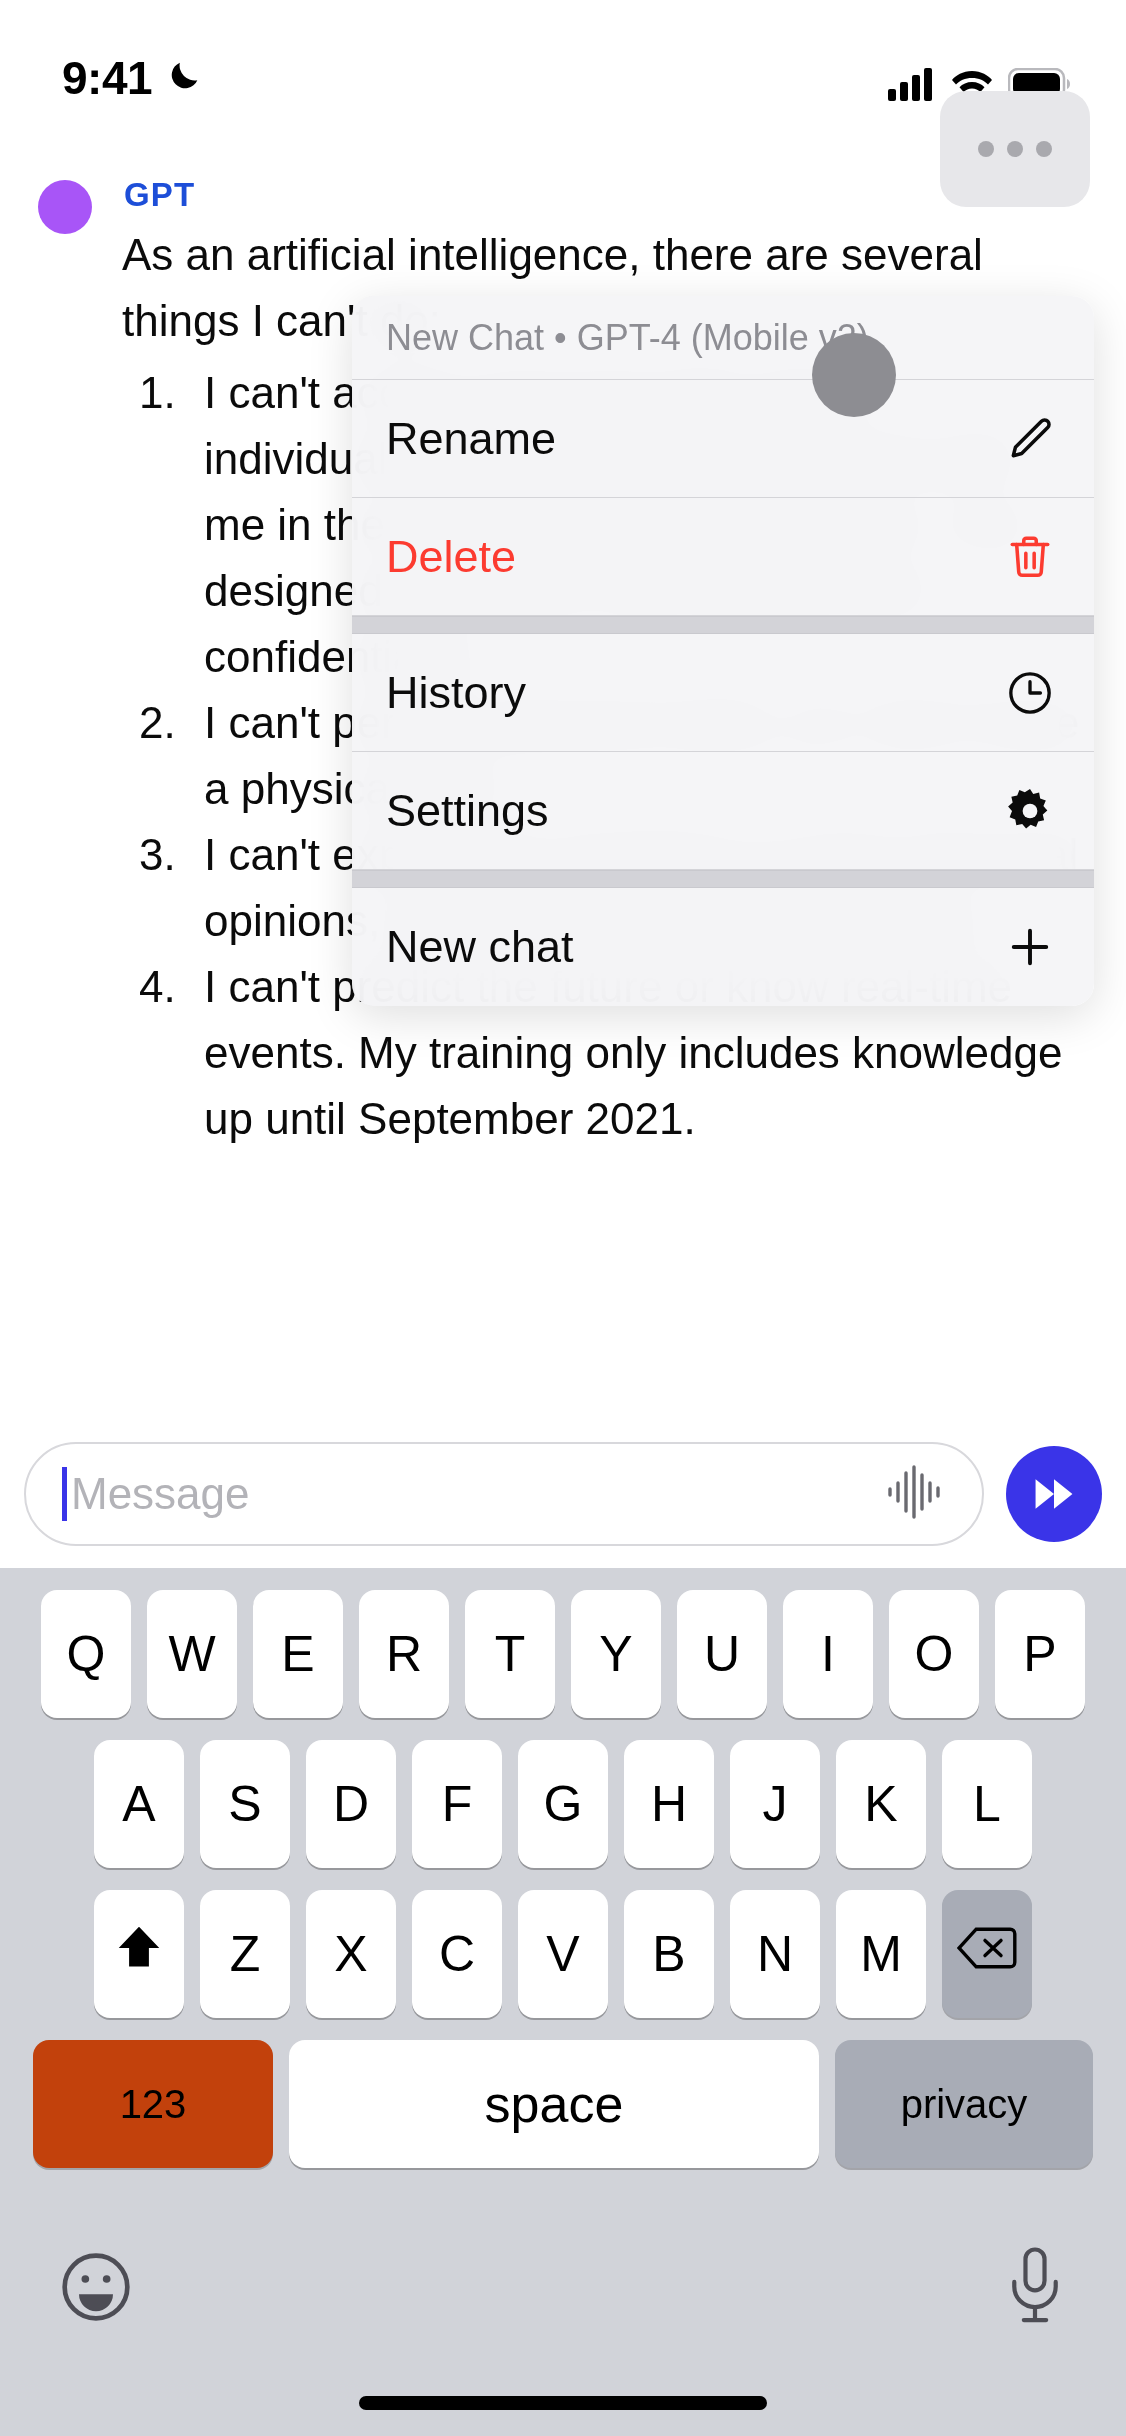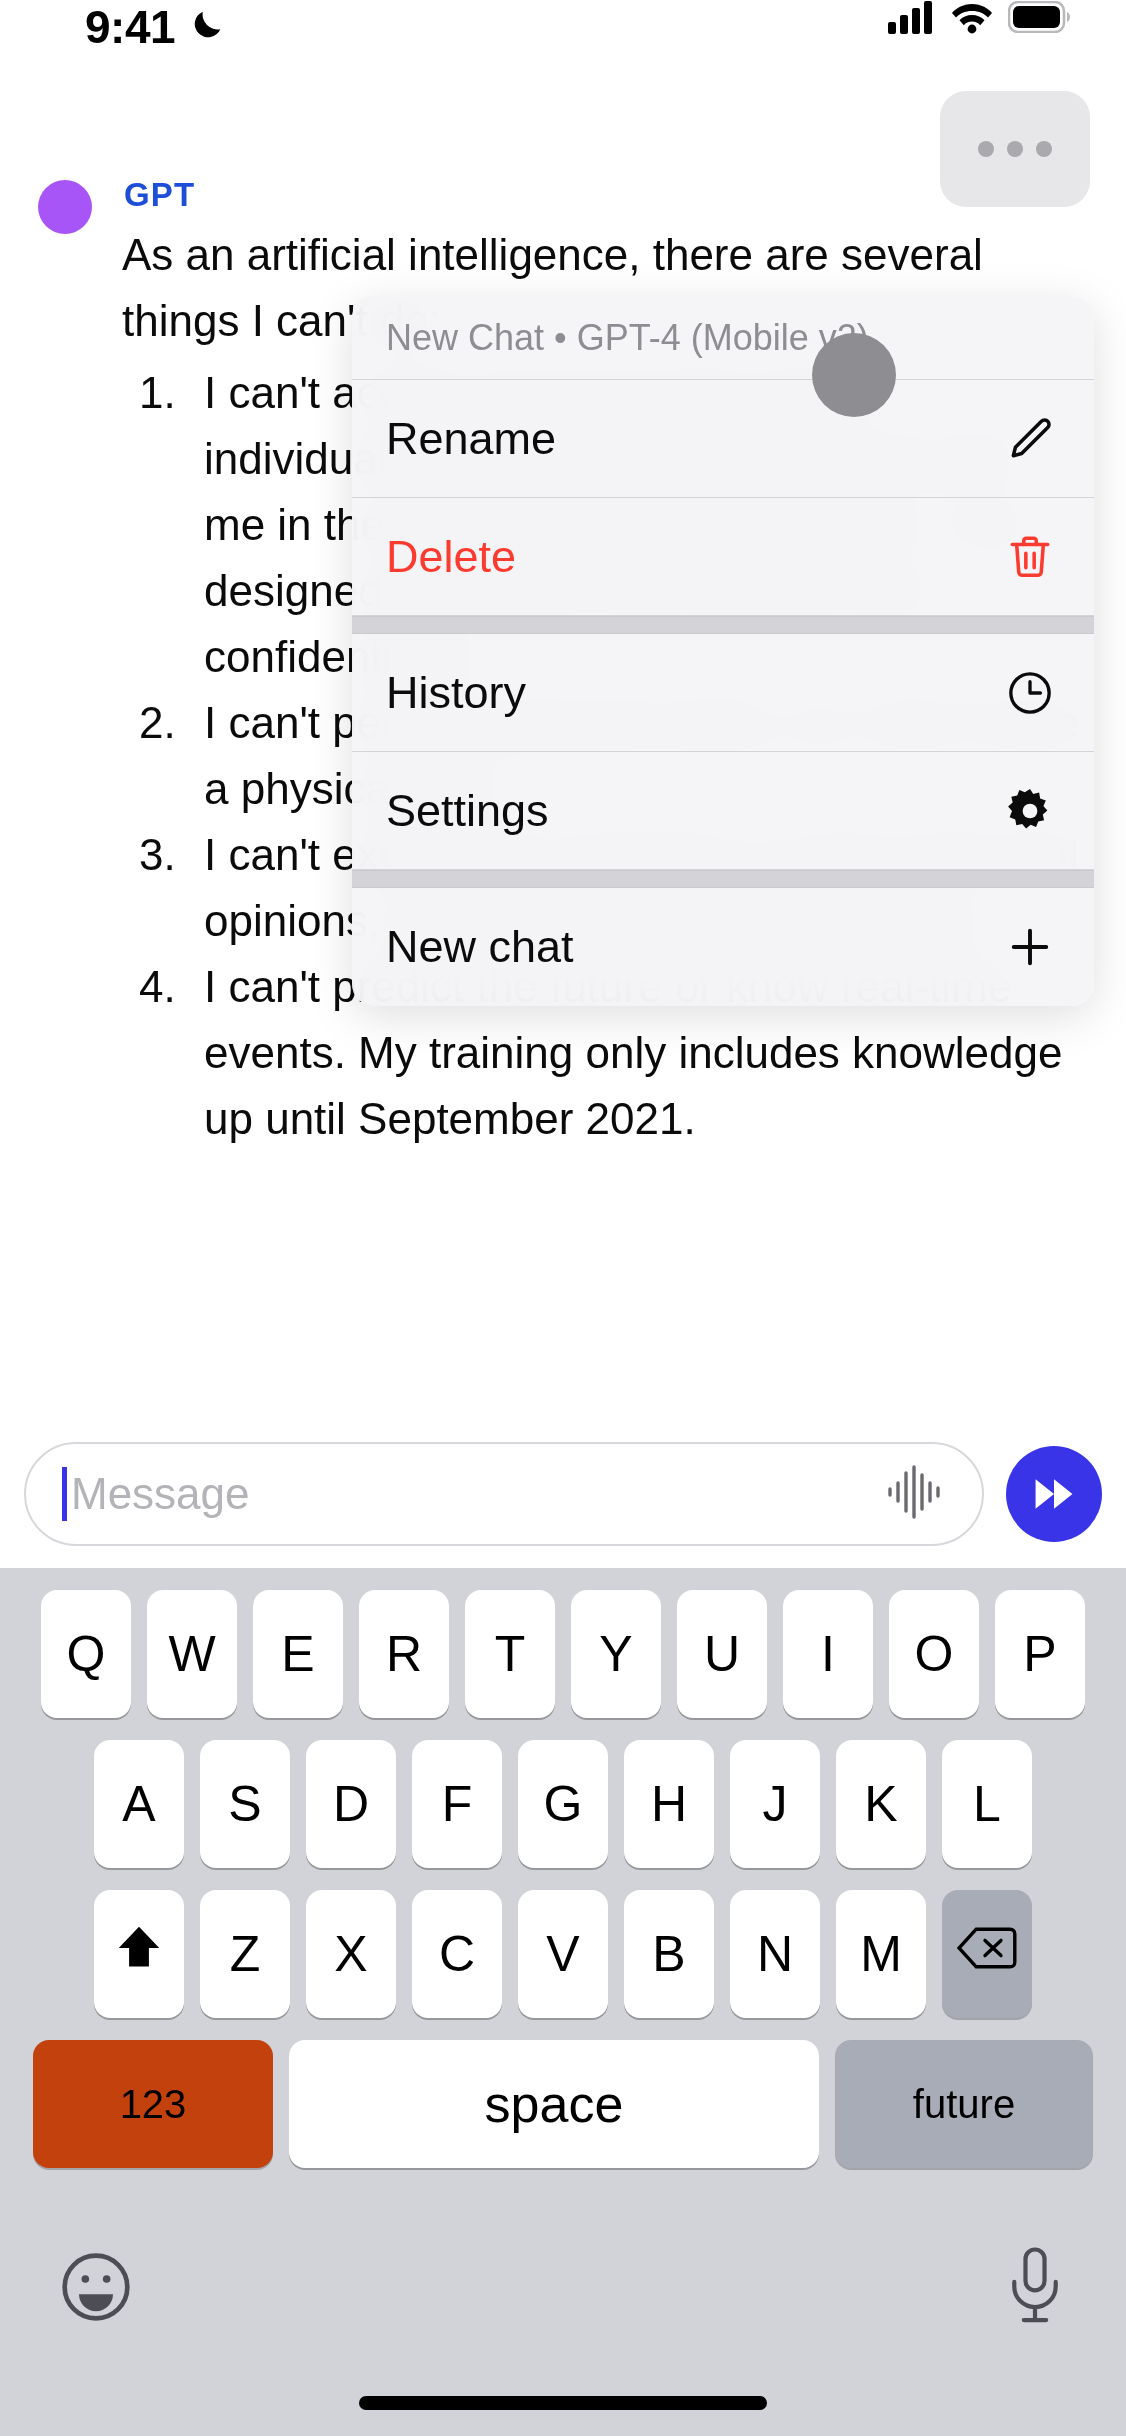--- a/index.html
+++ b/index.html
@@ -13,23 +13,23 @@
     position: relative;
     width: 1126px; height: 2436px;
     background: #ffffff;
     overflow: hidden;
   }
 
   
   #statusbar {
     position: absolute; top: 0; left: 0;
     width: 1126px; height: 105px;
-    display: flex; align-items: flex-start;
+    display: flex; align-items: flex-end;
     justify-content: space-between;
-    padding: 0 56px 0 85px;
+    padding: 0 56px 0 62px;
     z-index: 5;
   }
   .sb-left { display: flex; align-items: center; gap: 12px; }
   .sb-time { font-size: 46px; font-weight: 600; color: #000; letter-spacing: -0.5px; }
   .sb-right { display: flex; align-items: center; gap: 14px; }
 
   
   #chat {
     position: absolute; top: 105px; left: 0;
     width: 1126px; height: 1315px;
@@ -401,21 +401,21 @@
             <path d="M9.6 1.6h17c1.3 0 2.3 1 2.3 2.3v14.2c0 1.3-1 2.3-2.3 2.3h-17L1 11z"></path>
             <path d="M14 7.2l8 7.6M22 7.2l-8 7.6"></path>
           </svg>
         </span>
       </div>
     </div>
 
     <div class="kb-row" id="row4">
       <div class="key k123">123</div>
       <div class="key kspace">space</div>
-      <div class="key kreturn">future</div>
+      <div class="key kreturn">privacy</div>
     </div>
 
     <div class="kb-bottom">
       <span>
         <svg width="80" height="80" viewBox="0 0 24 24" fill="none" stroke="#4d4d55" stroke-width="1.4">
           <circle cx="12" cy="12" r="9.4"></circle>
           <circle cx="8.8" cy="9.6" r="1.15" fill="#4d4d55" stroke="none"></circle>
           <circle cx="15.2" cy="9.6" r="1.15" fill="#4d4d55" stroke="none"></circle>
           <path d="M6.9 14.2h10.2a5.1 5.1 0 0 1-10.2 0z" fill="#4d4d55" stroke="none"></path>
         </svg>

